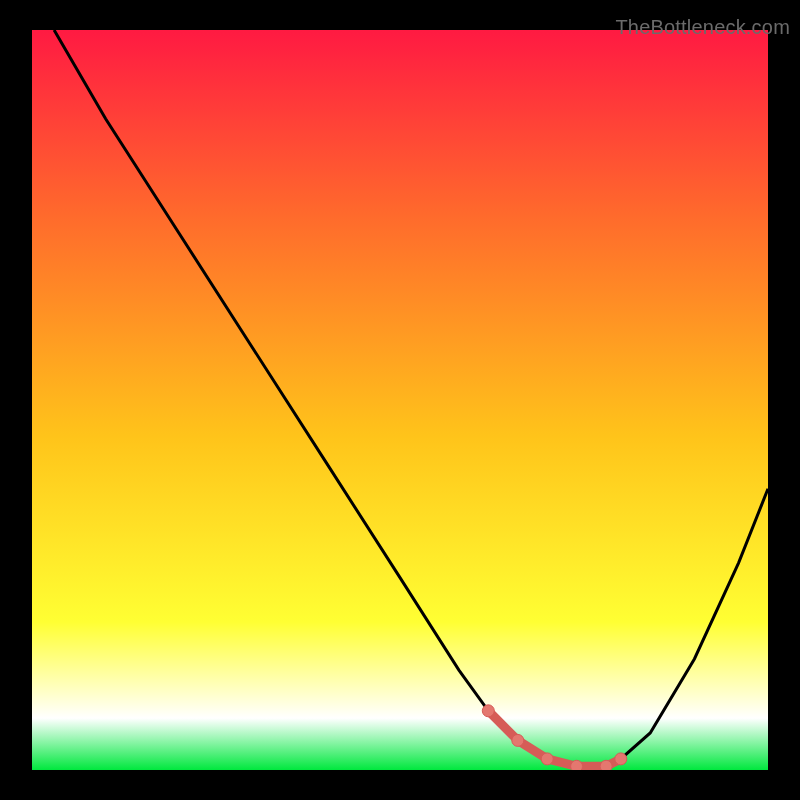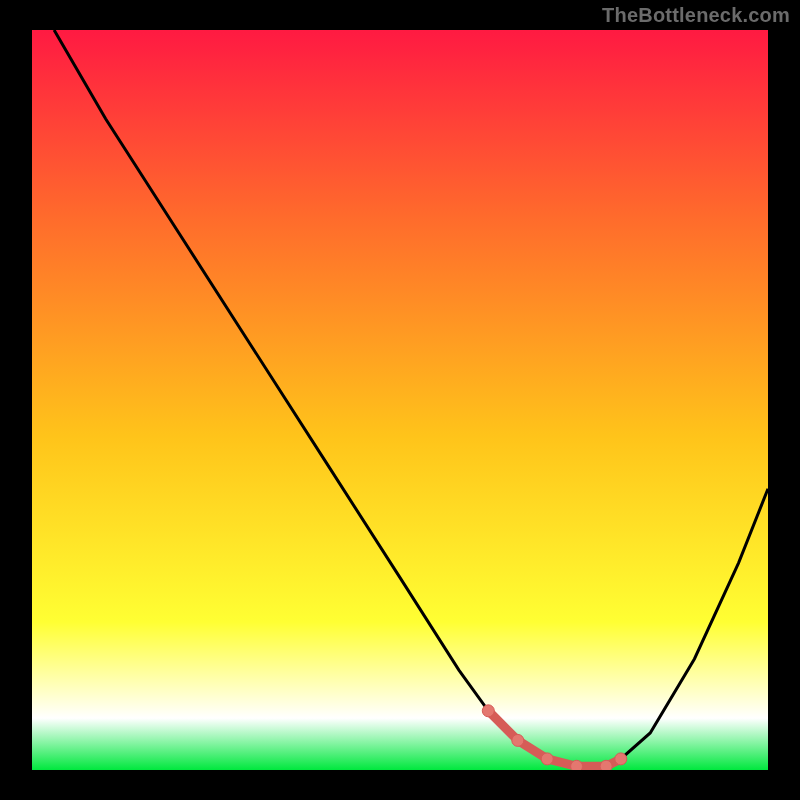--- a/index.html
+++ b/index.html
@@ -12,25 +12,25 @@
     overflow: hidden;
   }
   .frame {
     position: relative;
     width: 800px;
     height: 800px;
     background: #000;
   }
   .attribution {
     position: absolute;
-    top: 4px;
+    top: 16px;
     right: 10px;
     color: #6b6b6b;
     font-size: 20px;
-    font-weight: 700;
+    font-weight: 400;
     letter-spacing: 0.2px;
     z-index: 5;
   }
   .plot {
     position: absolute;
     left: 32px;
     top: 30px;
     width: 736px;
     height: 740px;
   }

